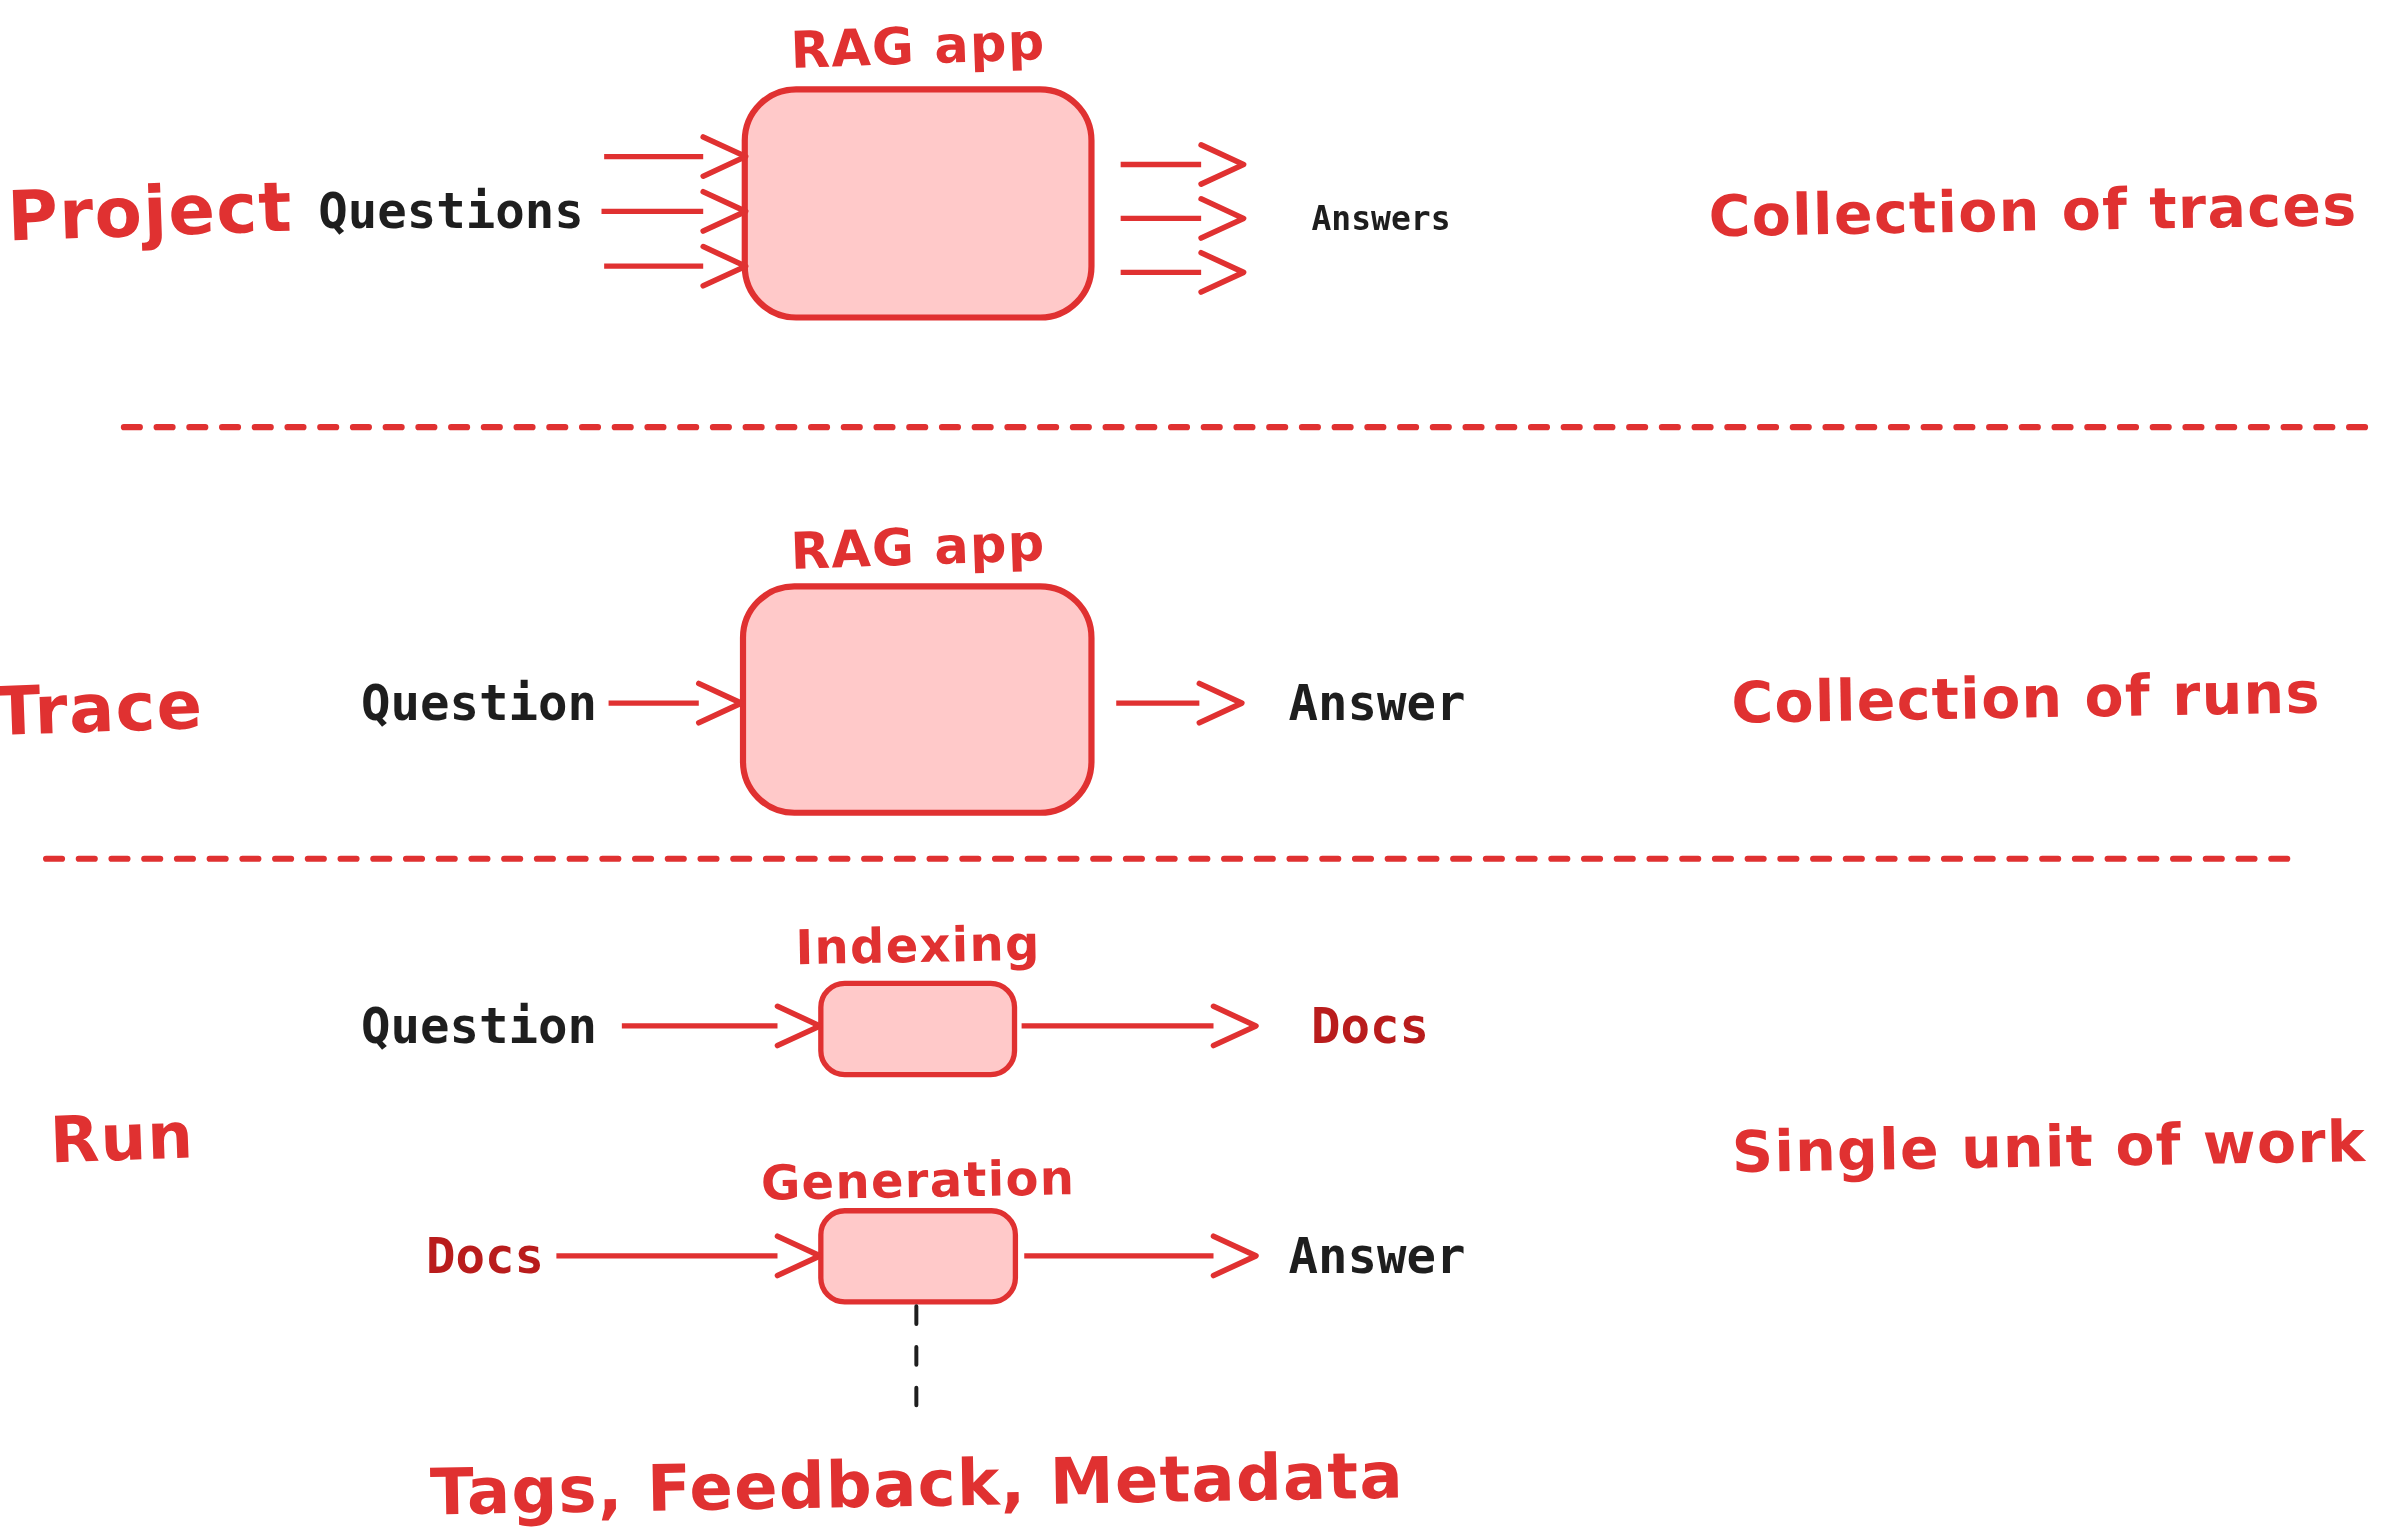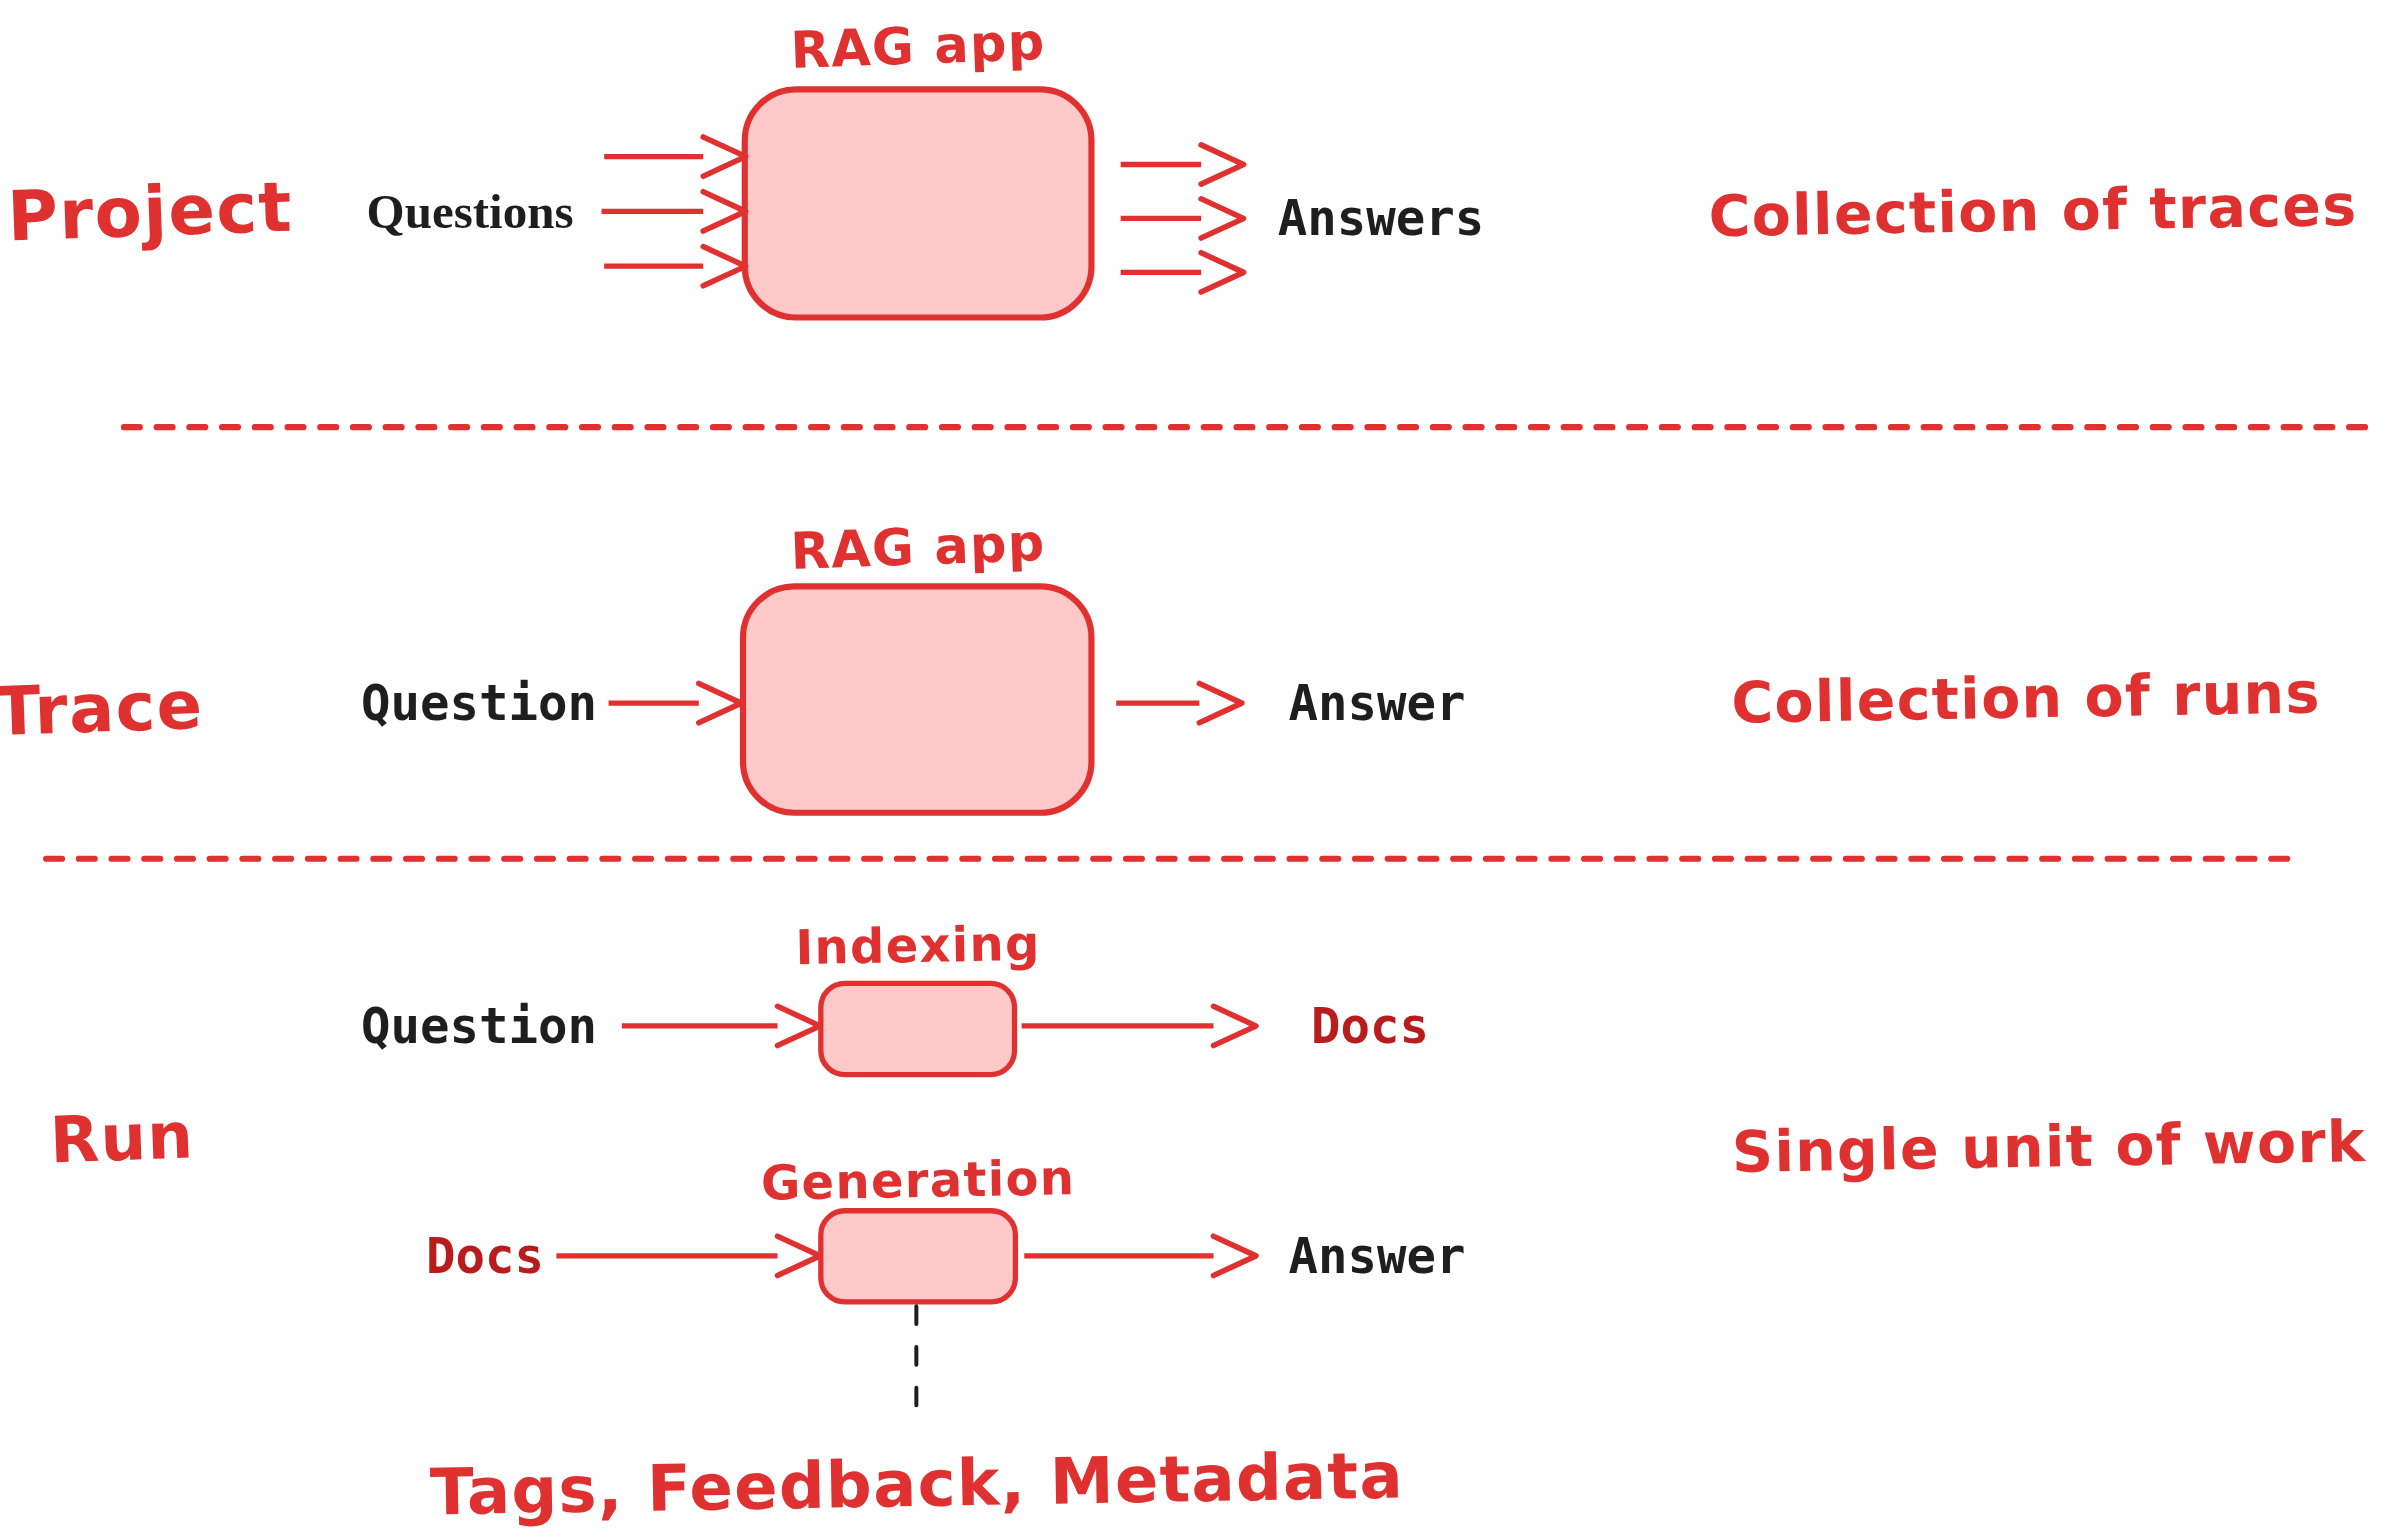--- a/index.html
+++ b/index.html
@@ -77,23 +77,23 @@
     <line x1="629" y1="1420" x2="879" y2="1420" stroke="#e03131" stroke-width="6" marker-end="url(#ah)"></line>
     <line x1="1158" y1="1420" x2="1372" y2="1420" stroke="#e03131" stroke-width="6" marker-end="url(#ah)"></line>
 
     <line x1="1036" y1="1477" x2="1036" y2="1604" stroke="#1e1e1e" stroke-width="4.5" stroke-dasharray="20 26" stroke-linecap="round"></line>
   </svg>
 
   <div class="label hand tilt-2" style="left:150px; top:212px; font-size:69px;">Project</div>
 
   <div class="label hand tilt-2" style="left:918px; top:46px; font-size:51px;">RAG app</div>
 
-  <div class="label code" style="left:470px; top:211px; font-size:49px;font-family:Liberation Serif, serif;">Questions</div>
+  <div class="label code" style="left:451px; top:211px; font-size:49px;">Questions</div>
 
-  <div class="label code" style="left:1381px; top:218px; font-size:49px;">Answers</div>
+  <div class="label code" style="left:1381px; top:218px; font-size:33px;">Answers</div>
 
   <div class="label hand tilt-1" style="left:2033px; top:211px; font-size:57px;">Collection of traces</div>
 
   <div class="label hand tilt-2" style="left:99px; top:709px; font-size:67px;">Trace</div>
 
   <div class="label hand tilt-2" style="left:918px; top:547px; font-size:51px;">RAG app</div>
 
   <div class="label code" style="left:479px; top:703px; font-size:49px;">Question</div>
 
   <div class="label code" style="left:1377px; top:703px; font-size:49px;">Answer</div>

